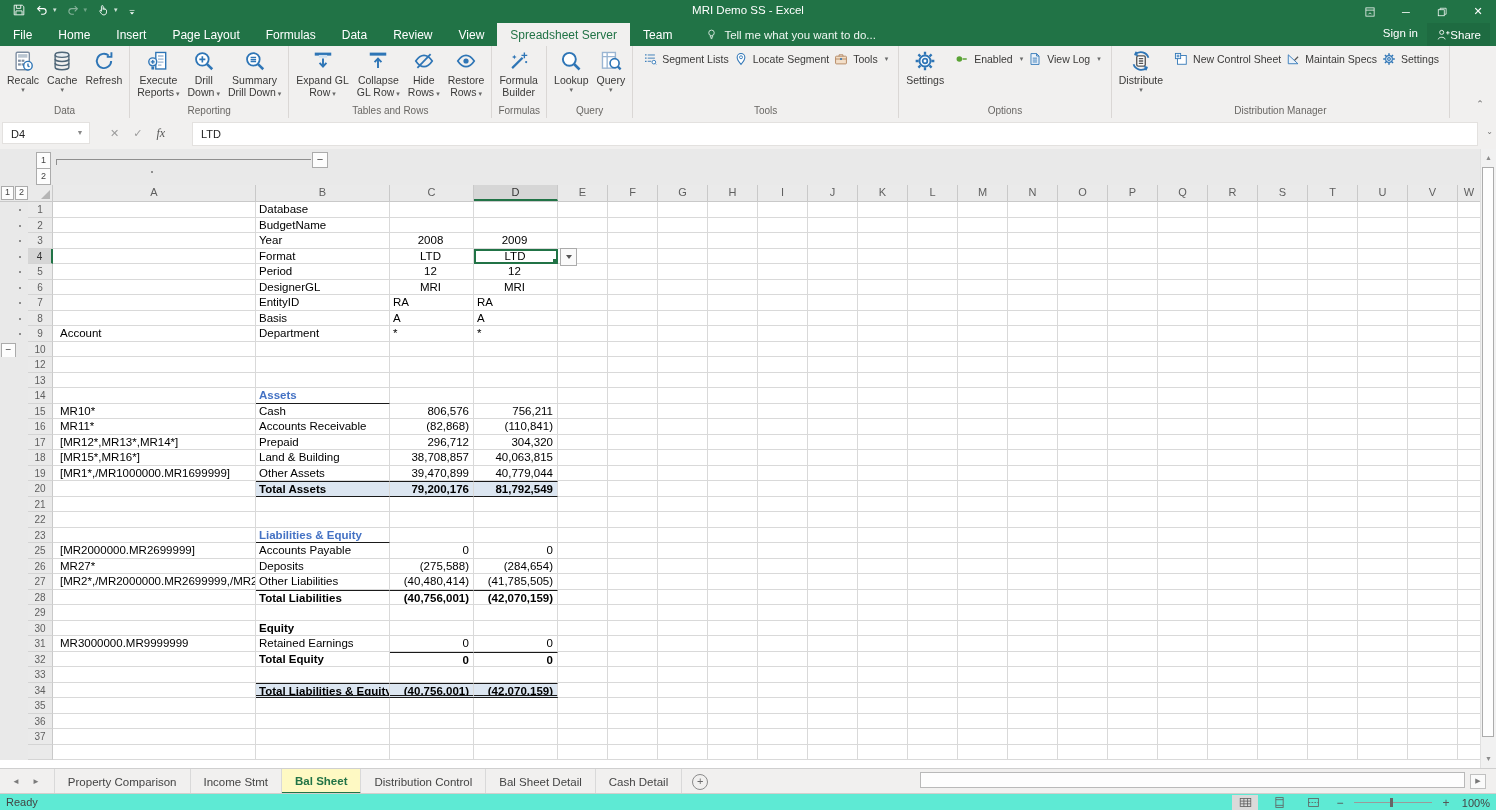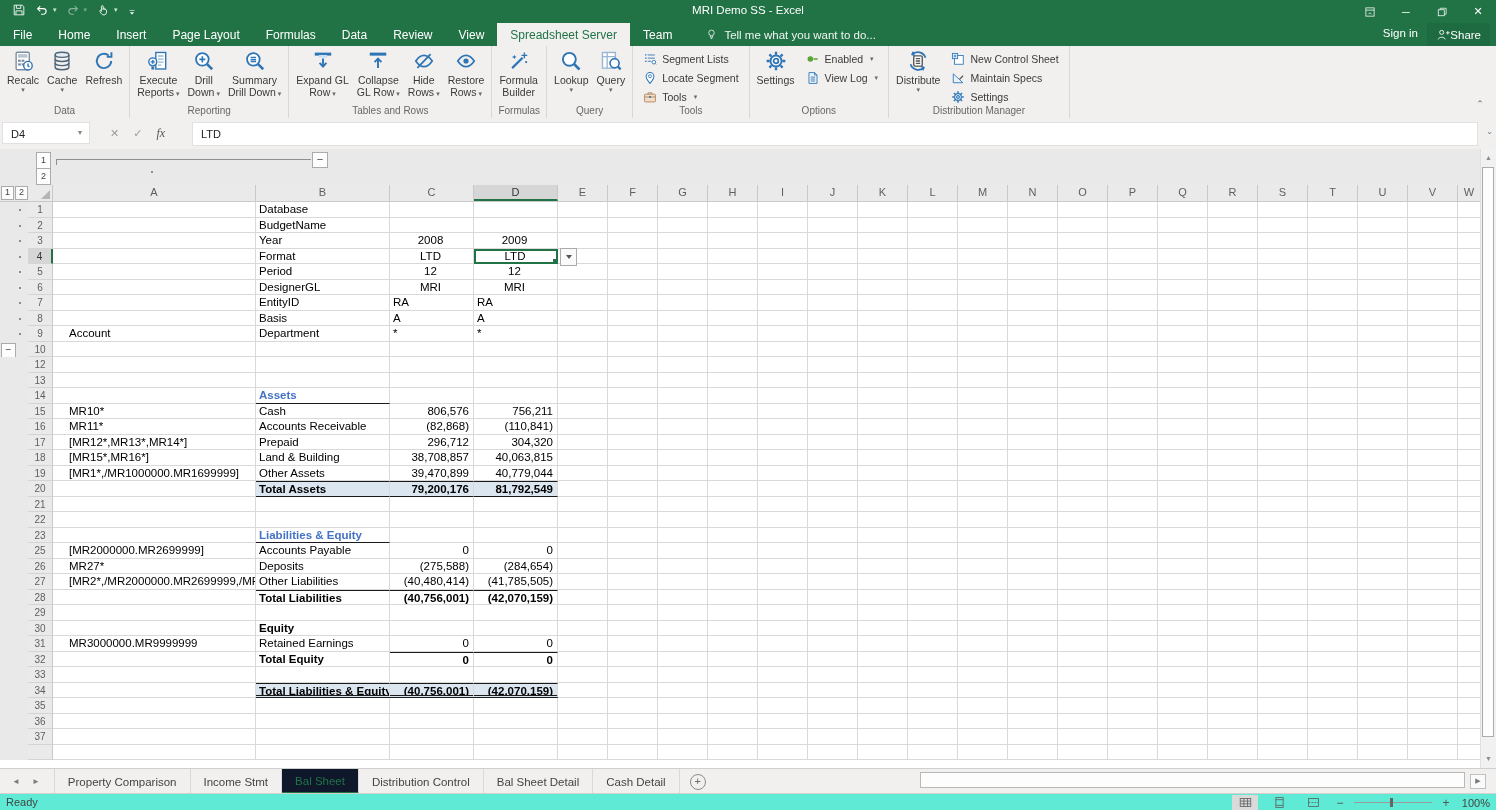--- a/index.html
+++ b/index.html
@@ -27,21 +27,21 @@
   
   #ribbon{position:absolute;left:0;top:46px;width:1496px;height:72px;background:#f1f0ef;border-bottom:1px solid #d2cfcd;display:flex;}
   .rgroup{display:flex;flex-direction:column;border-right:1px solid #dad7d5;}
   .rgbtns{flex:1;display:flex;align-items:flex-start;padding:1px 3px 0 3px;}
   .rglabel{height:14px;line-height:13px;text-align:center;font-size:10px;color:#696764;white-space:nowrap;padding:0 6px;}
   .bigbtn{display:flex;flex-direction:column;align-items:center;padding:3px 4px 0 4px;font-size:10.5px;color:#3b3a39;line-height:12px;text-align:center;}
   .bigbtn .bicon{width:22px;height:22px;margin-bottom:2px;}
   .bl{white-space:nowrap;}
   .crt{font-size:7px;color:#6a6a6a;line-height:7px;}
   .crt-inline{font-size:7px;color:#6a6a6a;margin-left:2px;}
-  .smallcol{display:flex;flex-direction:column;gap:5px;padding:5px 7px 0 7px;}
+  .smallcol{display:flex;flex-direction:row;gap:5px;padding:5px 7px 0 7px;}
   .smallbtn{display:flex;align-items:center;gap:5px;font-size:10.5px;color:#3b3a39;white-space:nowrap;}
   .smallbtn .sicon{width:14px;height:14px;flex:0 0 14px;}
   #ribbon-collapse{position:absolute;right:8px;top:98px;width:16px;height:14px;color:#666;font-size:9px;text-align:center;line-height:12px;}
   
   #fbar{position:absolute;left:0;top:118px;width:1496px;height:31px;background:#f1f0ef;border-bottom:1px solid #14532d;}
   #namebox{position:absolute;left:2px;top:4px;width:88px;height:22px;background:#fff;border:1px solid #e3e1df;font-size:11px;color:#222;line-height:22px;padding-left:8px;box-sizing:border-box;}
   #namecaret{position:absolute;left:72px;top:4px;width:16px;height:22px;font-size:7px;color:#888;text-align:center;line-height:22px;}
   .fbtns{position:absolute;left:100px;top:4px;height:22px;display:flex;align-items:center;gap:14px;padding-left:10px;color:#9b9b9b;font-size:11px;}
   .fx{font-style:italic;font-family:"Liberation Serif","DejaVu Serif",serif;color:#555;font-size:12px;}
   #formulabox{position:absolute;left:192px;top:4px;right:18px;height:22px;background:#fff;border:1px solid #e3e1df;font-size:11px;color:#222;line-height:22px;padding-left:8px;}
@@ -61,21 +61,21 @@
   .tri{position:absolute;right:2px;bottom:2px;width:0;height:0;border-left:9px solid transparent;border-bottom:9px solid #b5b5b5;}
   .olcorner{display:flex;gap:1px;padding:1px 0 0 1px;box-sizing:border-box;background:#e9e9e9;}
   .olcorner .olvbtn{position:static;width:12px;height:12px;line-height:11px;}
   .grow{display:flex;height:15.5px;box-sizing:border-box;position:relative;}
   .ocell{width:28px;flex:0 0 28px;background:#e9e9e9;position:relative;}
   .odot{position:absolute;left:19px;top:7px;width:2px;height:2px;background:#6e6e6e;border-radius:50%;}
   .ominus{position:absolute;left:1px;top:1px;width:13px;height:13px;background:#fdfdfd;border:1px solid #ababab;font-size:10px;color:#444;text-align:center;line-height:11px;}
   .ncell{width:25px;flex:0 0 25px;background:#eaeaea;border-right:1px solid #c9c9c9;border-bottom:1px solid #d4d4d4;color:#5f5f5f;font-size:10px;text-align:center;line-height:15px;box-sizing:border-box;}
   .ncell.selrow{background:#d6d6d6;border-right:2px solid #217346;color:#333;}
   .cell{box-sizing:border-box;border-right:1px solid #d9d9d9;border-bottom:1px solid #d9d9d9;line-height:14.5px;white-space:nowrap;overflow:hidden;color:#000;}
-  .ca{width:203px;flex:0 0 203px;padding-left:16px;}
+  .ca{width:203px;flex:0 0 203px;padding-left:7px;}
   .cb{width:134px;flex:0 0 134px;padding-left:3px;}
   .cc,.cd{width:84px;flex:0 0 84px;text-align:right;padding-right:4px;}
   .cfill{flex:1;border-bottom:1px solid #d9d9d9;background-image:repeating-linear-gradient(to right,transparent 0,transparent 49px,#d9d9d9 49px,#d9d9d9 50px);}
   .al-c{text-align:center;padding-right:2px;}
   .al-l{text-align:left;padding-left:3px;padding-right:0;}
   .blue{color:#4472c4;font-weight:bold;}
   .bold{font-weight:bold;}
   .bordB{border-bottom:1.5px solid #1a1a1a;}
   .fillblue{background:#dce6f1;}
   .bTop{border-top:1px solid #1a1a1a;}
@@ -87,21 +87,21 @@
   .dd-btn span{width:0;height:0;border-left:3.5px solid transparent;border-right:3.5px solid transparent;border-top:4px solid #555;}
   #rowbracket{position:absolute;left:7px;top:17px;width:5px;height:139px;border-left:1px solid #8f8f8f;border-top:1px solid #8f8f8f;}
   
   #vscroll{position:absolute;right:0;top:149px;width:15px;height:619px;background:#f1f1f1;border-left:1px solid #e0e0e0;}
   .varrow{position:absolute;left:1px;width:13px;height:16px;color:#8b8b8b;font-size:7px;text-align:center;line-height:16px;}
   #vthumb{position:absolute;left:1px;top:18px;width:12px;height:570px;background:#fdfdfd;border:1px solid #ababab;box-sizing:border-box;}
   
   #sheettabs{position:absolute;left:0;top:768px;width:1496px;height:25px;background:#f1f0ef;border-top:1px solid #cfcfcf;display:flex;align-items:stretch;font-size:11.5px;color:#444;}
   .snav{display:flex;align-items:center;gap:12px;padding:0 14px 0 12px;color:#7b7b7b;font-size:8px;border-right:1px solid #d9d9d9;}
   .stab{display:flex;align-items:center;padding:0 13px;border-right:1px solid #d9d9d9;white-space:nowrap;}
-  .stab.active{background:#0f172a;color:#217346;font-weight:normal;border-bottom:2px solid #217346;box-sizing:border-box;}
+  .stab.active{background:#fef9c3;color:#217346;font-weight:bold;border-bottom:2px solid #217346;box-sizing:border-box;}
   .addsheet{display:flex;align-items:center;padding:0 10px;}
   .addsheet span{width:14px;height:14px;border:1px solid #8b8b8b;border-radius:50%;color:#6a6a6a;font-size:11px;line-height:12px;text-align:center;}
   #hscroll{position:absolute;left:920px;top:772px;width:545px;height:16px;background:#fdfdfd;border:1px solid #b9b9b9;box-sizing:border-box;}
   #hscroll-arrow{position:absolute;left:1470px;top:774px;width:14px;height:13px;background:#fafafa;border:1px solid #c0c0c0;color:#777;font-size:7px;text-align:center;line-height:12px;}
   
   #statusbar{position:absolute;left:0;top:793px;width:1496px;height:17px;background:#5eead4;border-top:1px solid #d2cfcd;font-size:11px;color:#444;}
   #status-ready{position:absolute;left:6px;top:2px;}
   .sbright{position:absolute;right:6px;top:0;height:17px;display:flex;align-items:center;gap:8px;}
   .viewbtn{width:26px;height:16px;display:flex;align-items:center;justify-content:center;}
   .viewbtn.on{background:#dadada;}

